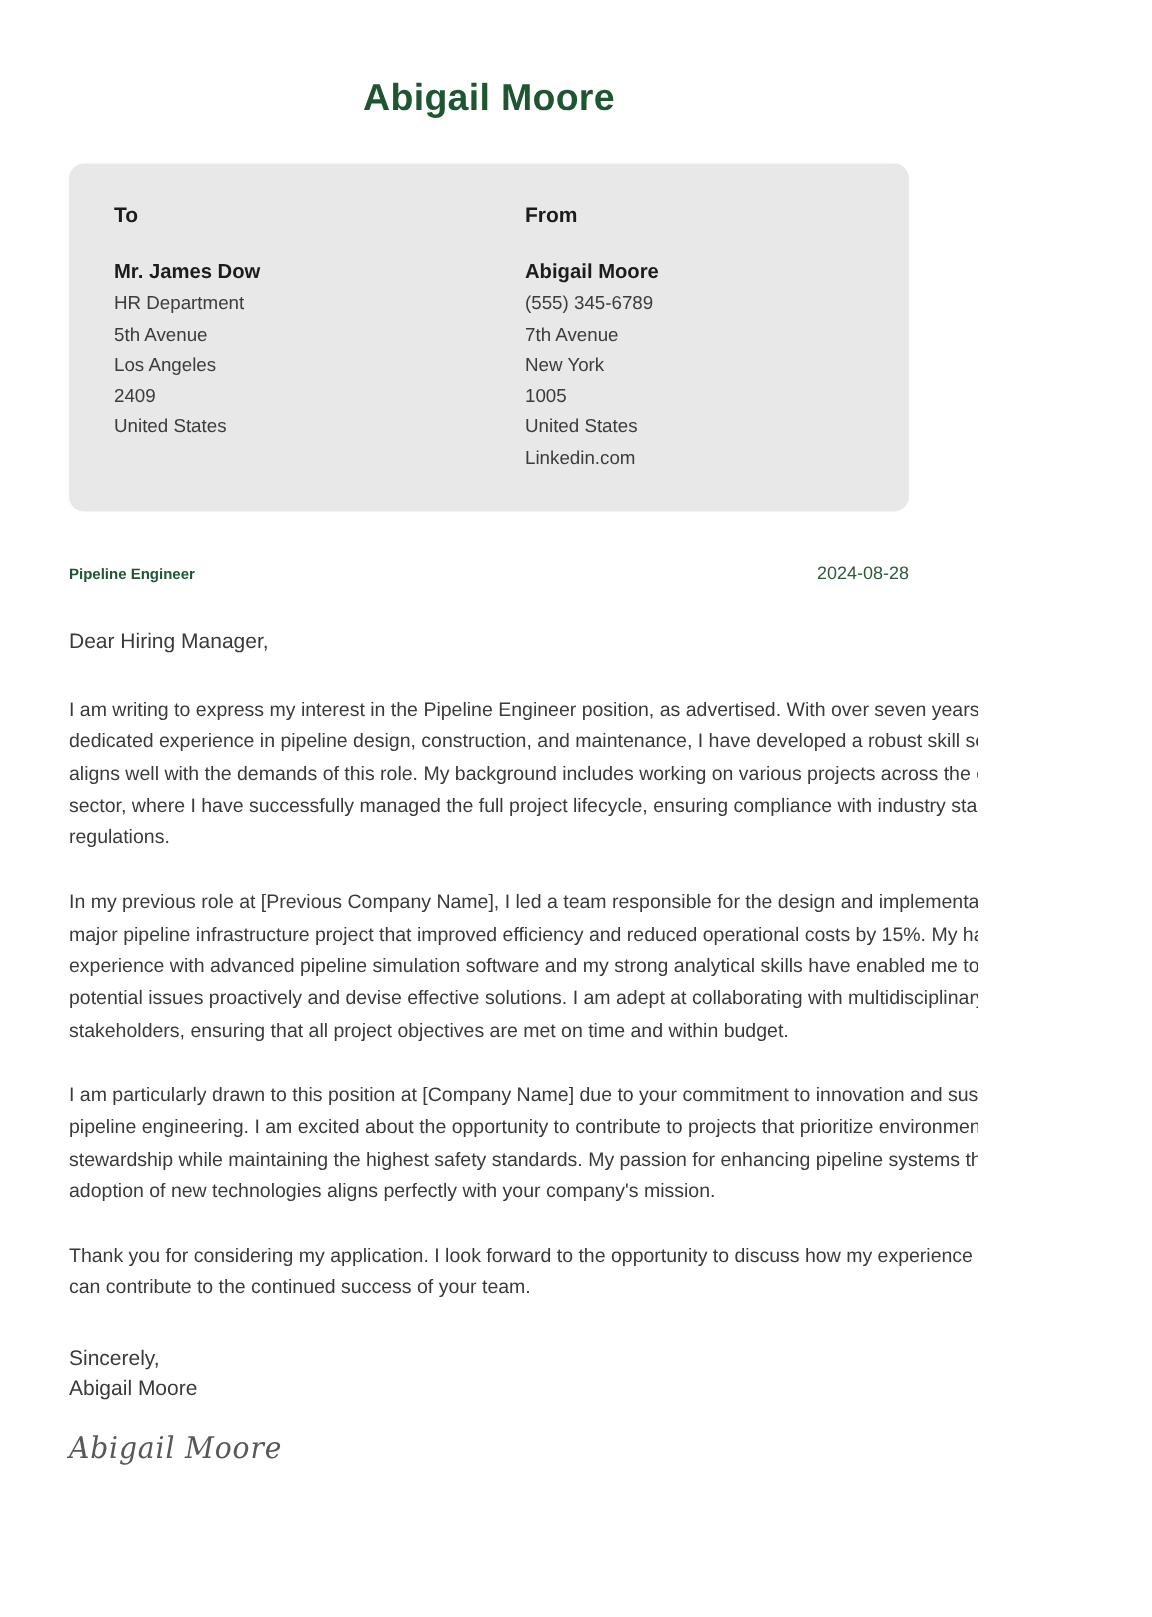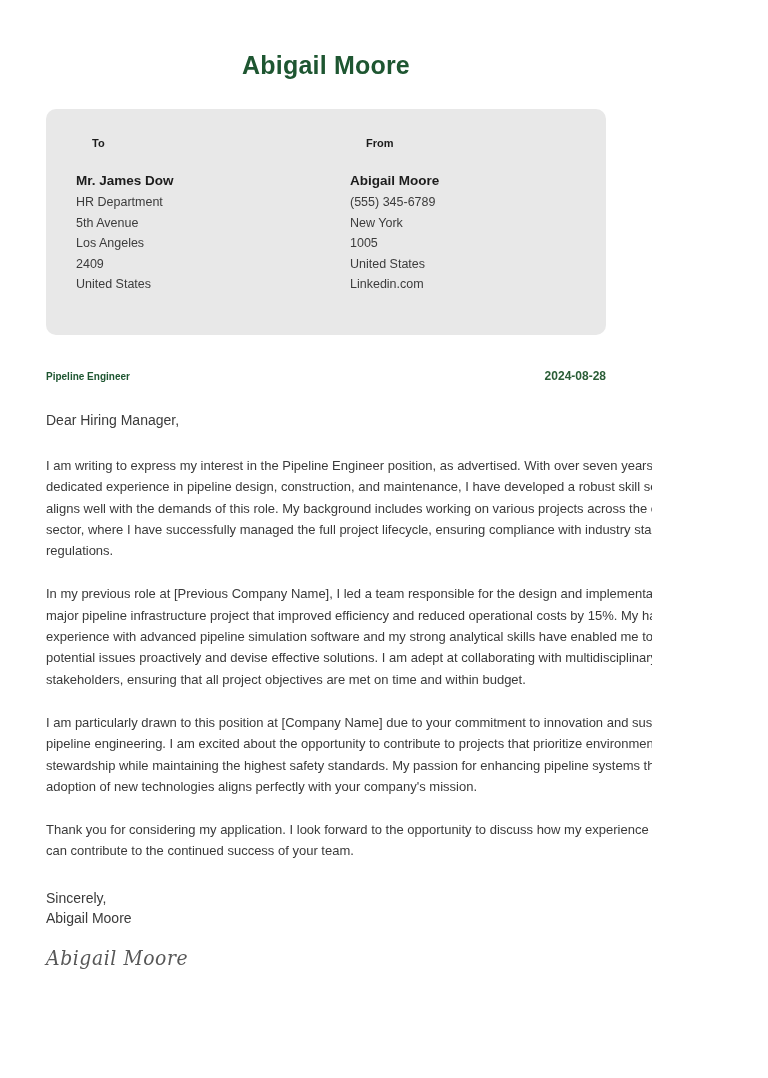--- a/index.html
+++ b/index.html
@@ -45,26 +45,25 @@
     min-height: 226px;
   }
   .addr-col {
     width: 50%;
     box-sizing: border-box;
   }
   .addr-col.from {
     padding-left: 24px;
   }
   .addr-label {
-    font-size: 11px;
+    font-size: 14px;
     font-weight: bold;
     color: #1c1c1c;
     line-height: 16px;
     margin-bottom: 19px;
-    margin-left: 16px;
   }
   .addr-name {
     font-size: 13.5px;
     font-weight: bold;
     color: #1c1c1c;
     line-height: 21px;
     margin-bottom: 1px;
   }
   .addr-line {
     font-size: 12.5px;
@@ -81,21 +80,21 @@
     justify-content: space-between;
   }
   .subject-title {
     font-size: 10px;
     font-weight: bold;
     color: #1e5631;
     line-height: 18px;
   }
   .subject-date {
     font-size: 12px;
-    font-weight: bold;
+    font-weight: normal;
     color: #2a5d36;
     line-height: 18px;
   }
 
   
   .body-wrap {
     margin: 24px 46px 0 46px;
     width: 676px;
     box-sizing: border-box;
   }
@@ -150,20 +149,21 @@
       <div class="addr-line">5th Avenue</div>
       <div class="addr-line">Los Angeles</div>
       <div class="addr-line">2409</div>
       <div class="addr-line">United States</div>
     </div>
 
     <div class="addr-col from">
       <div class="addr-label">From</div>
       <div class="addr-name">Abigail Moore</div>
       <div class="addr-line">(555) 345-6789</div>
+      <div class="addr-line">7th Avenue</div>
       <div class="addr-line">New York</div>
       <div class="addr-line">1005</div>
       <div class="addr-line">United States</div>
       <div class="addr-line">Linkedin.com</div>
     </div>
 
   </div>
 
   <div class="subject-row">
     <div class="subject-title">Pipeline Engineer</div>

